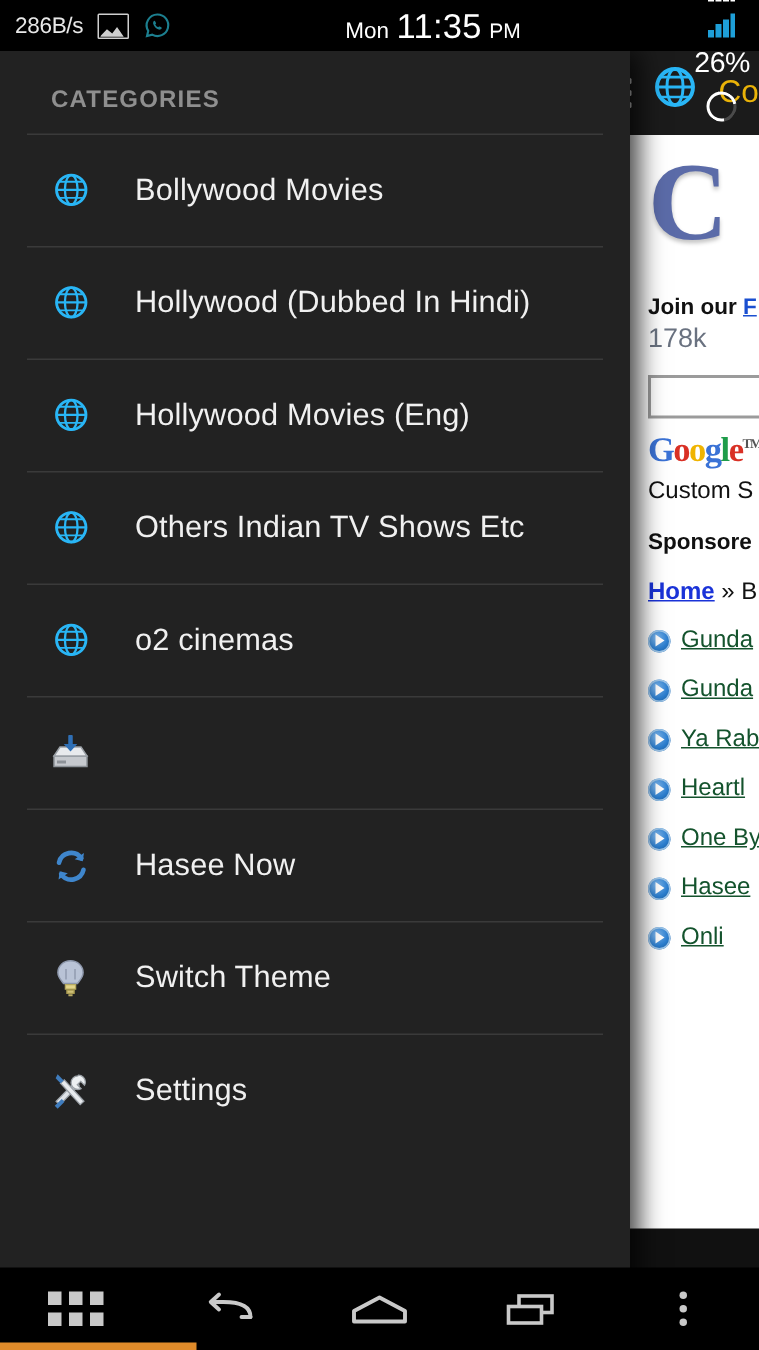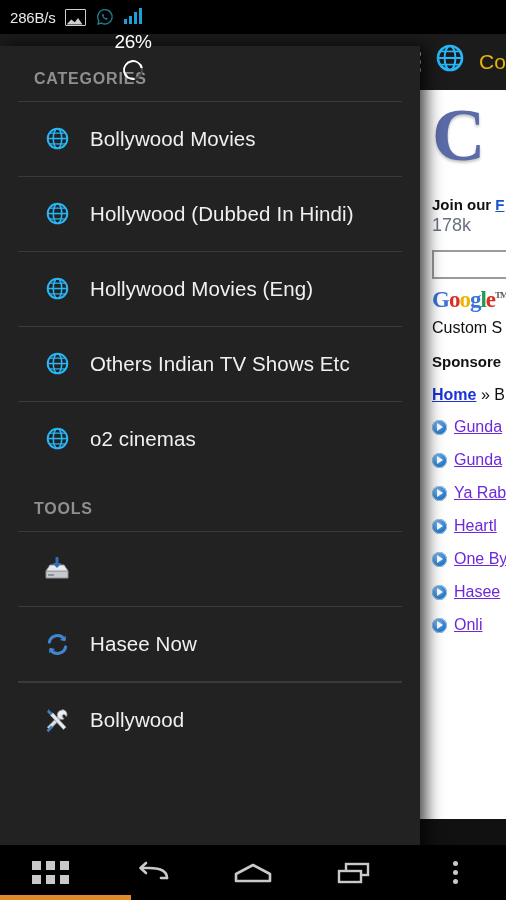--- a/index.html
+++ b/index.html
@@ -95,35 +95,35 @@
   .wv-li{ display:flex; align-items:center; gap:7px; margin-bottom:15px; white-space:nowrap; }
   .wv-li .pl{
     width:15px; height:15px; border-radius:50%;
     background:radial-gradient(circle at 38% 34%, #7fb8ee 0%, #2c7fd0 55%, #17528f 100%);
     position:relative; flex:0 0 auto; box-shadow:0 0 0 1px #9fc6e8 inset;
   }
   .wv-li .pl::after{
     content:""; position:absolute; left:5px; top:3.5px;
     border-left:6px solid #fff; border-top:4px solid transparent; border-bottom:4px solid transparent;
   }
-  .wv-li a{ color:#6d28d9; font-size:16px; }
+  .wv-li a{ color:#14532d; font-size:16px; }
 
   
   .drawer{
-    position:absolute; top:46px; left:0; width:420px; height:830px;
+    position:absolute; top:34px; left:0; width:420px; height:830px;
     background:#222222; z-index:40;
     box-shadow:6px 0 16px rgba(0,0,0,.75);
   }
   .dr-section{
     color:#8f8f8f; font-size:16px; font-weight:700; letter-spacing:.8px;
     padding:24px 0 13px 34px;
   }
   .dr-divider{ height:1px; background:#3a3a3a; margin:0 18px 0 18px; }
   .dr-item{
-    height:74px; display:flex; align-items:center; padding-left:44px; gap:20px;
+    height:74px; display:flex; align-items:center; padding-left:34px; gap:30px;
     cursor:pointer;
   }
   .dr-ico{ width:26px; height:26px; flex:0 0 auto; display:flex; align-items:center; justify-content:center; }
   .dr-label{ color:#f0f0f0; font-size:20.5px; font-weight:400; letter-spacing:.1px; }
 
   
   .navbar{
     position:absolute; bottom:0; left:0; width:506px; height:55px;
     background:#000; display:flex; align-items:center; z-index:70;
   }
@@ -147,20 +147,25 @@
       <span class="sb-net">286B/s</span>
       <span class="sb-img-icon"></span>
       <span class="sb-wa">
         <svg width="20" height="20" viewBox="0 0 24 24">
           <path d="M12 3.2A8.6 8.6 0 0 0 4.6 16.3L3.6 20.4l4.2-1.1A8.6 8.6 0 1 0 12 3.2z" fill="none" stroke="#1c7f8f" stroke-width="1.7"></path>
           <path d="M9.2 8.2c.3-.1.7 0 .9.4l.7 1.3c.1.3.1.5-.1.7l-.5.5c.5 1 1.3 1.8 2.3 2.3l.5-.5c.2-.2.5-.2.7-.1l1.3.7c.3.2.5.6.3.9-.4.8-1.4 1.1-2.3.8-2-.6-3.8-2.4-4.4-4.4-.3-.9 0-1.9.6-2.6z" fill="#1c7f8f"></path>
         </svg>
       </span>
     </div>
 
+    <div class="sb-center">
+      <span class="sb-day">Mon</span>
+      <span class="sb-time">11:35</span>
+      <span class="sb-ampm">PM</span>
+    </div>
 
     <div class="sb-right">
       <span>
         <svg width="24" height="18" viewBox="0 0 24 18">
           <path d="M12 17 L3 7.4 A13 13 0 0 1 21 7.4 Z" fill="#ffffff" opacity=".95"></path>
           <path d="M12 17 L6.6 11 A8 8 0 0 1 17.4 11 Z" fill="#1a1a1a"></path>
           <path d="M12 17 L8.3 12.8 A5.4 5.4 0 0 1 15.7 12.8 Z" fill="#ffffff"></path>
         </svg>
       </span>
       <span class="bars">
@@ -322,21 +327,20 @@
           <circle cx="13" cy="12" r="10.2" fill="none" stroke="#29b6f6" stroke-width="2"></circle>
           <ellipse cx="13" cy="12" rx="4.4" ry="10.2" fill="none" stroke="#29b6f6" stroke-width="1.6"></ellipse>
           <line x1="2.8" y1="12" x2="23.2" y2="12" stroke="#29b6f6" stroke-width="1.6"></line>
           <line x1="5" y1="6.4" x2="21" y2="6.4" stroke="#29b6f6" stroke-width="1.3"></line>
           <line x1="5" y1="17.6" x2="21" y2="17.6" stroke="#29b6f6" stroke-width="1.3"></line>
         </svg>
       </span>
       <span class="dr-label">o2 cinemas</span>
     </div>
 
-    <div class="dr-section">TOOLS</div>
     <div class="dr-divider"></div>
 
     <div class="dr-item">
       <span class="dr-ico">
         <svg width="26" height="24" viewBox="0 0 26 24">
           <path d="M2 14 L24 14 L24 21 L2 21 Z" fill="#c6c9ce" stroke="#8d9298" stroke-width="1"></path>
           <path d="M2 14 L6 8 L20 8 L24 14 Z" fill="#e8eaed" stroke="#9aa0a6" stroke-width="1"></path>
           <path d="M13 1 L13 8" stroke="#2f6fb5" stroke-width="3" stroke-linecap="round"></path>
           <path d="M8.5 6 L13 11 L17.5 6 Z" fill="#2f6fb5"></path>
           <rect x="4" y="17" width="6" height="2" fill="#8d9298"></rect>
@@ -351,37 +355,49 @@
           <path d="M4.5 10.5 A8.6 8.6 0 0 1 20 7.5" fill="none" stroke="#3f86cc" stroke-width="3.2" stroke-linecap="round"></path>
           <path d="M21.5 15.5 A8.6 8.6 0 0 1 6 18.5" fill="none" stroke="#3f86cc" stroke-width="3.2" stroke-linecap="round"></path>
           <path d="M21.8 3.8 L21 9.6 L15.4 8.2 Z" fill="#3f86cc"></path>
           <path d="M4.2 22.2 L5 16.4 L10.6 17.8 Z" fill="#3f86cc"></path>
         </svg>
       </span>
       <span class="dr-label">Hasee Now</span>
     </div>
     <div class="dr-divider"></div>
 
+    <div class="dr-item">
+      <span class="dr-ico">
+        <svg width="22" height="26" viewBox="0 0 22 26">
+          <path d="M11 1.5 C6.2 1.5 2.6 5 2.6 9.4 C2.6 12.6 4.8 14.6 6.3 16.6 L15.7 16.6 C17.2 14.6 19.4 12.6 19.4 9.4 C19.4 5 15.8 1.5 11 1.5 Z" fill="#b9c3d6" stroke="#8d97ab" stroke-width="1"></path>
+          <path d="M7.6 17.4 L14.4 17.4 L14.4 20.4 L7.6 20.4 Z" fill="#e3d58a" stroke="#b5a95f" stroke-width=".9"></path>
+          <path d="M8.6 21 L13.4 21 L13.4 23.2 L8.6 23.2 Z" fill="#cfc178" stroke="#a8994f" stroke-width=".9"></path>
+          <path d="M9.6 23.8 L12.4 23.8 L12.4 25.2 L9.6 25.2 Z" fill="#b8ab66"></path>
+          <path d="M8 7 L8 14 M14 7 L14 14" stroke="#8d97ab" stroke-width=".9"></path>
+        </svg>
+      </span>
+      <span class="dr-label">Switch Theme</span>
+    </div>
     <div class="dr-divider"></div>
 
     <div class="dr-item">
       <span class="dr-ico">
         <svg width="27" height="26" viewBox="0 0 27 26">
           <path d="M3.5 22.5 L17 8.8 L19.5 11.3 L6 25 Z" fill="#dfe3e8" stroke="#9aa0a6" stroke-width=".9" transform="translate(0,-2)"></path>
           <path d="M19 2.4 C21.6 2.4 23.8 4.5 23.8 7.1 C23.8 7.9 23.6 8.6 23.2 9.3 L20.6 6.7 L18.2 9.1 L20.8 11.7 C20.1 12.1 19.4 12.3 18.6 12.3 C16 12.3 13.9 10.2 13.9 7.6 C13.9 5 16 2.9 18.6 2.9 Z" fill="#eceff1" stroke="#9aa0a6" stroke-width=".9"></path>
           <path d="M2.5 4 L5 1.8 L20.5 19 L17.5 21.5 Z" fill="none"></path>
           <path d="M3.2 2.6 L6.2 5.2 L21 21.8 L18 24.4 Z" fill="#3f7cbd" opacity="0"></path>
           <path d="M2.8 3.2 L5.4 1 L21.6 19.4 L18.8 21.8 Z" fill="none"></path>
           <path d="M3 22.6 L16.2 8 L19 10.6 L5.8 25 Z" fill="#3f7cbd" opacity="0"></path>
           <path d="M22.8 22.4 L9.2 7.6 L6.6 10 L20.2 24.8 Z" fill="#e8ebee" stroke="#9aa0a6" stroke-width=".9" transform="translate(0,-2)"></path>
           <path d="M6.6 8 L3.2 4.6 L4.6 1.8 L8.8 6 Z" fill="#3f7cbd"></path>
           <path d="M2.6 23.6 L7.4 18.8 L9.4 20.8 L4.6 25.6 Z" fill="#3f7cbd"></path>
         </svg>
       </span>
-      <span class="dr-label">Bollywood</span>
+      <span class="dr-label">Settings</span>
     </div>
   </div>
 
   <div class="navbar">
     <div class="nb-btn">
       <span class="nb-grid">
           <i></i>
           <i></i>
           <i></i>
           <i></i>

